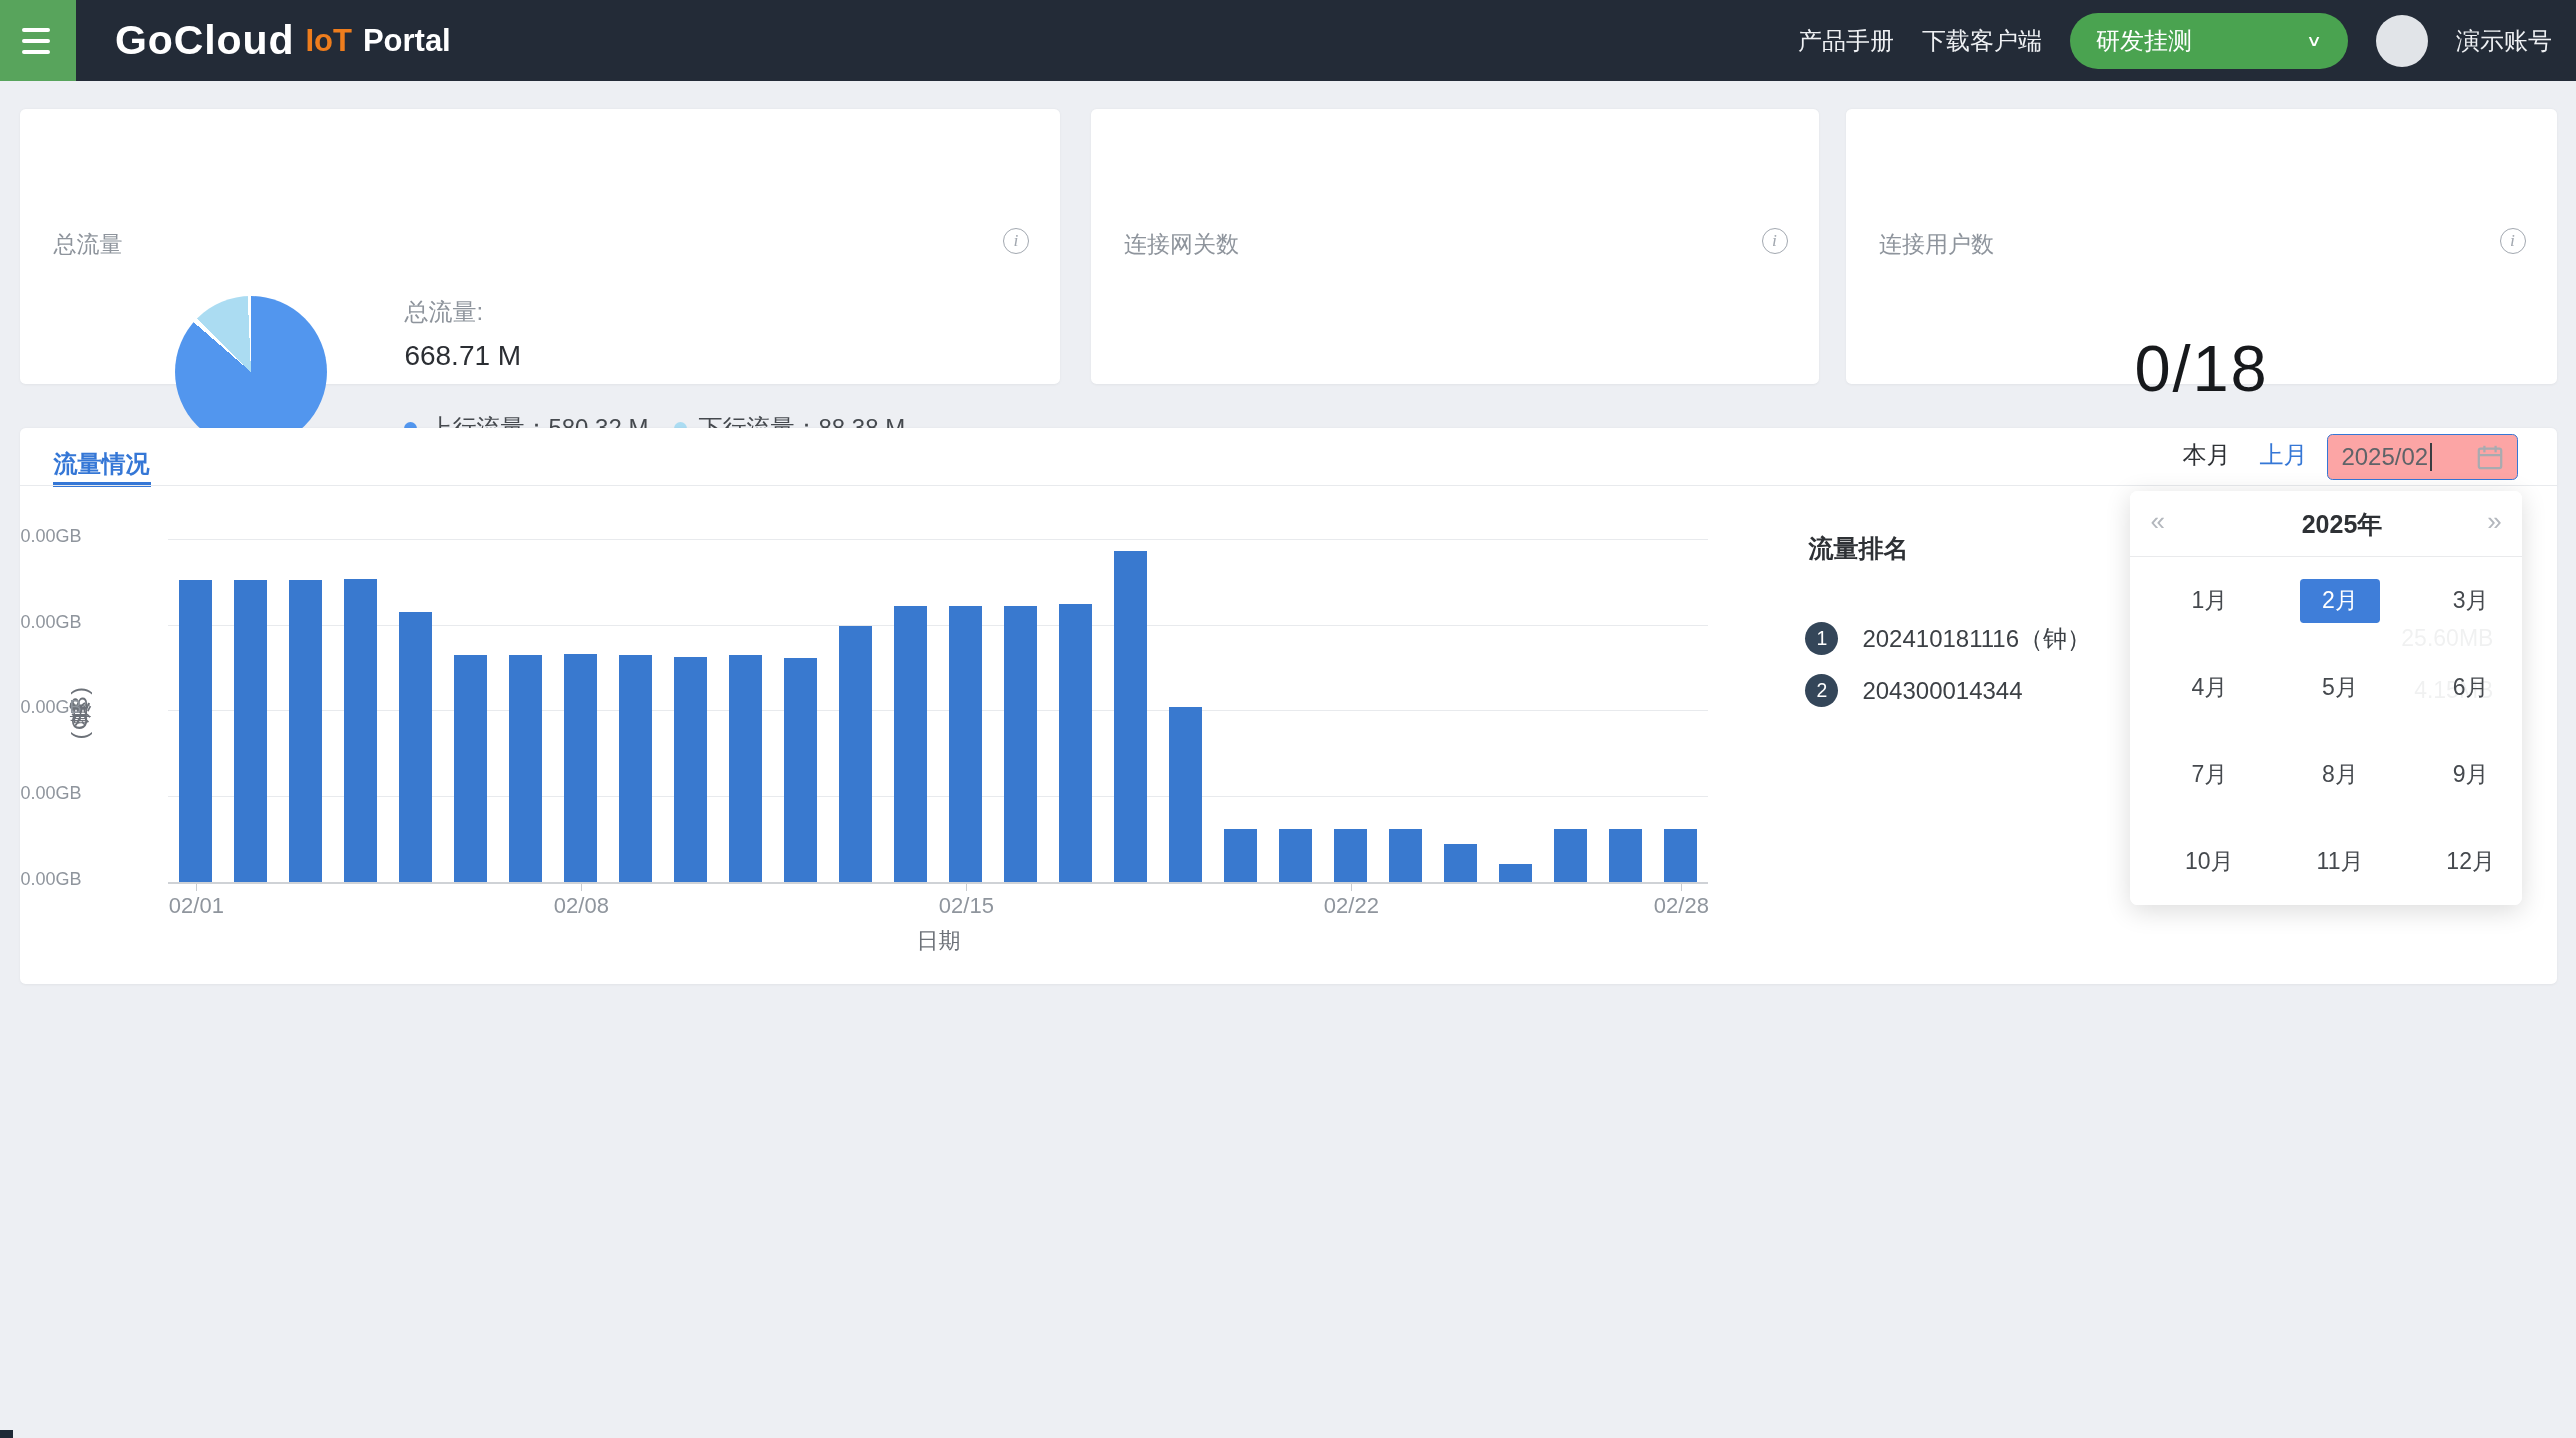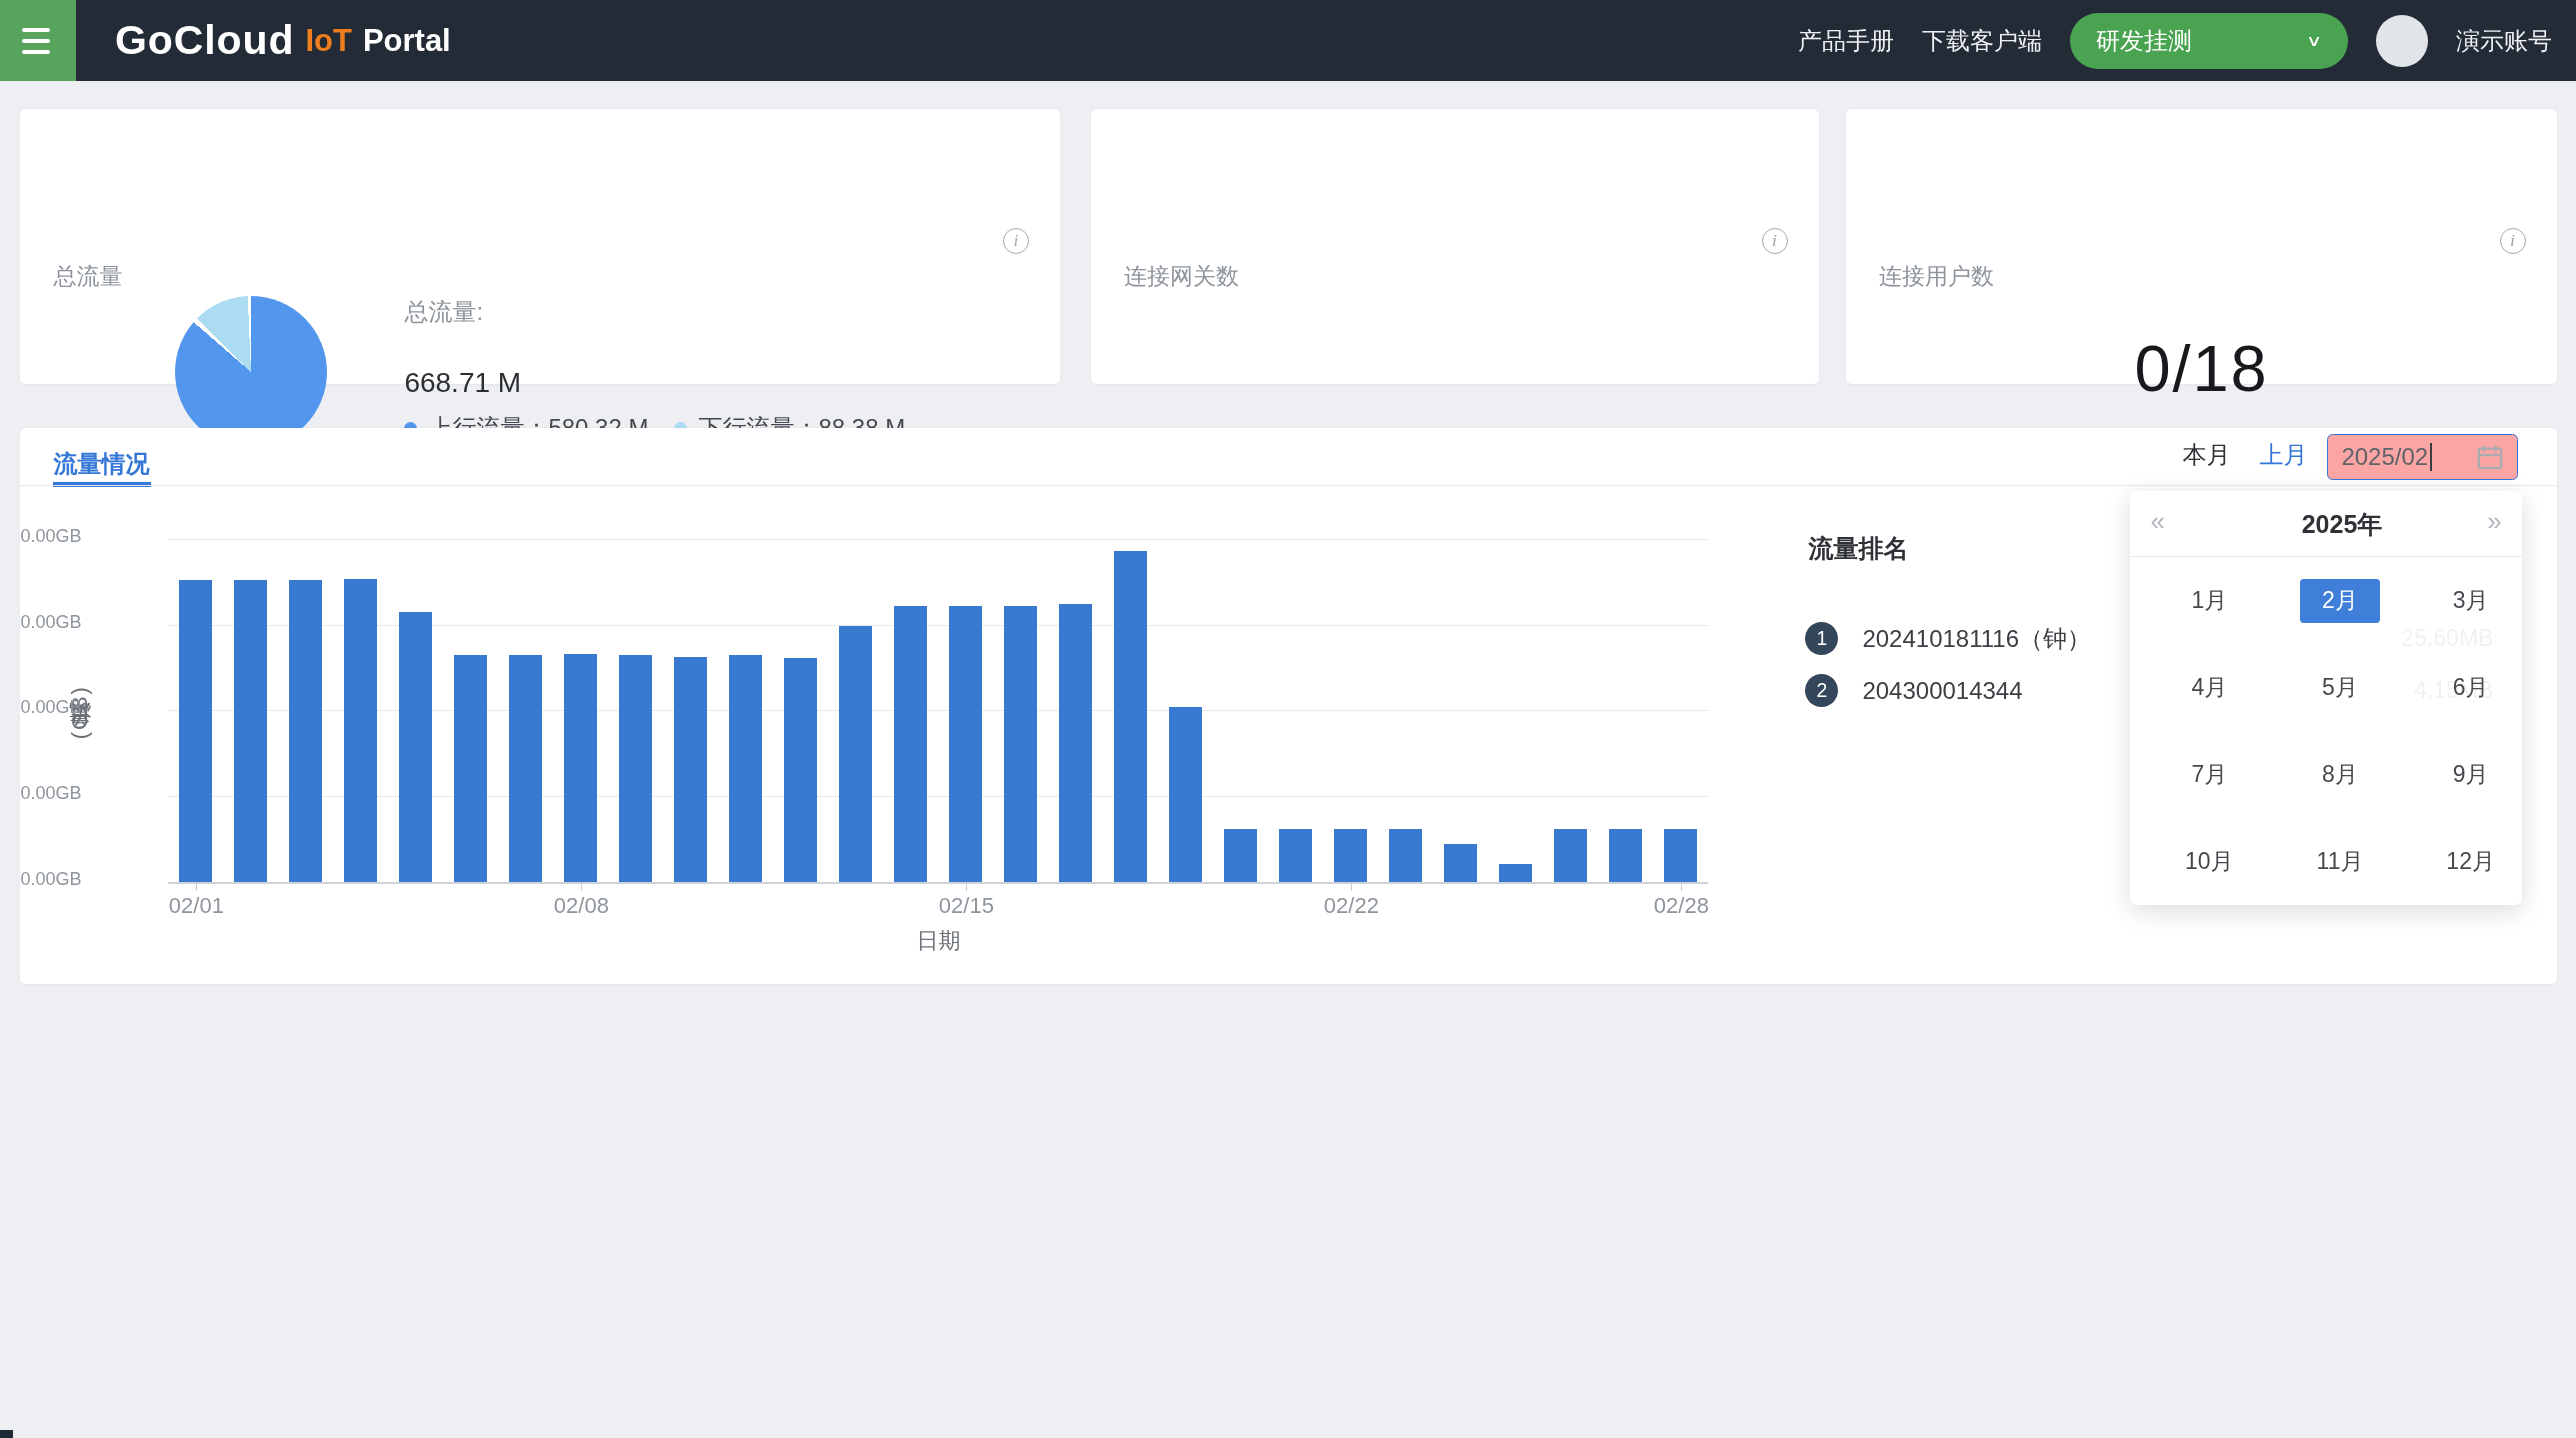--- a/index.html
+++ b/index.html
@@ -26,28 +26,28 @@
   .proj-pill span.lbl { color:#fff; font-size:24px; flex:1; }
   .proj-pill .chev { color:#fff; font-size:22px; transform:scaleY(.7); }
   .avatar { width:52px; height:52px; border-radius:50%; background:#e1e4e8; }
   .account { color:#eef0f3; font-size:24px; }
 
   
   .card { position:absolute; top:109px; height:275px; background:#fff; border-radius:5.6px; box-shadow:0 0.9px 2.8px rgba(0,0,0,.05); }
   #card-traffic { left:20.4px;  width:1040px; }
   #card-gw      { left:1091px; width:728px; }
   #card-users   { left:1846px; width:711px; }
-  .card-title { position:absolute; left:33px; top:120px; font-size:23px; color:#8e949c;margin-top:32px; }
+  .card-title { position:absolute; left:33px; top:120px; font-size:23px; color:#8e949c; }
   .info-icon { position:absolute; right:31.5px; top:119px; width:26px; height:26px; border:1.9px solid #a2a8b0; border-radius:50%;
       color:#a2a8b0; font-size:17.6px; line-height:22px; text-align:center; font-style:italic; font-family:"Liberation Serif",serif; cursor:pointer; }
   .big-num { position:absolute; left:0; right:0; top:222px; text-align:center; font-size:65px; font-weight:300; color:#17191c; letter-spacing:1.9px; }
   .pie { position:absolute; left:155px; top:187px; width:152px; height:152px; border-radius:50%;
       background:conic-gradient(from 0deg, #5296ee 0deg 311deg, #ffffff 311deg 314.5deg, #abdcf2 314.5deg 357.5deg, #ffffff 357.5deg 360deg); }
   .tr-label { position:absolute; left:384px; top:187px; font-size:24px; color:#8e949c; }
-  .tr-value { position:absolute; left:384px; top:231px; font-size:28px; color:#2b2e33;margin-top:27px; }
+  .tr-value { position:absolute; left:384px; top:231px; font-size:28px; color:#2b2e33; }
   .tr-legend { position:absolute; left:384px; top:303px; display:flex; gap:26px; align-items:center; }
   .leg-item { display:flex; align-items:center; gap:11px; font-size:24px; color:#45494e; white-space:nowrap; }
   .leg-dot { width:13px; height:13px; border-radius:50%; }
 
   
   .panel { position:absolute; left:20.4px; top:428px; width:2537px; height:556px; background:#fff; border-radius:5.6px; box-shadow:0 0.9px 2.8px rgba(0,0,0,.05); }
   .panel-tab { position:absolute; left:33px; top:20.4px; font-size:24px; color:#3577d6; font-weight:bold; cursor:pointer; }
   .panel-tab-underline { position:absolute; left:33px; top:54px; width:98px; height:4.6px; background:#3577d6; }
   .panel-header-border { position:absolute; left:0; top:57px; width:2537px; height:0.9px; background:#e8eaed; }
   .qs-this { position:absolute; left:2162px; top:11px; font-size:24px; color:#2e3135; cursor:pointer; }

